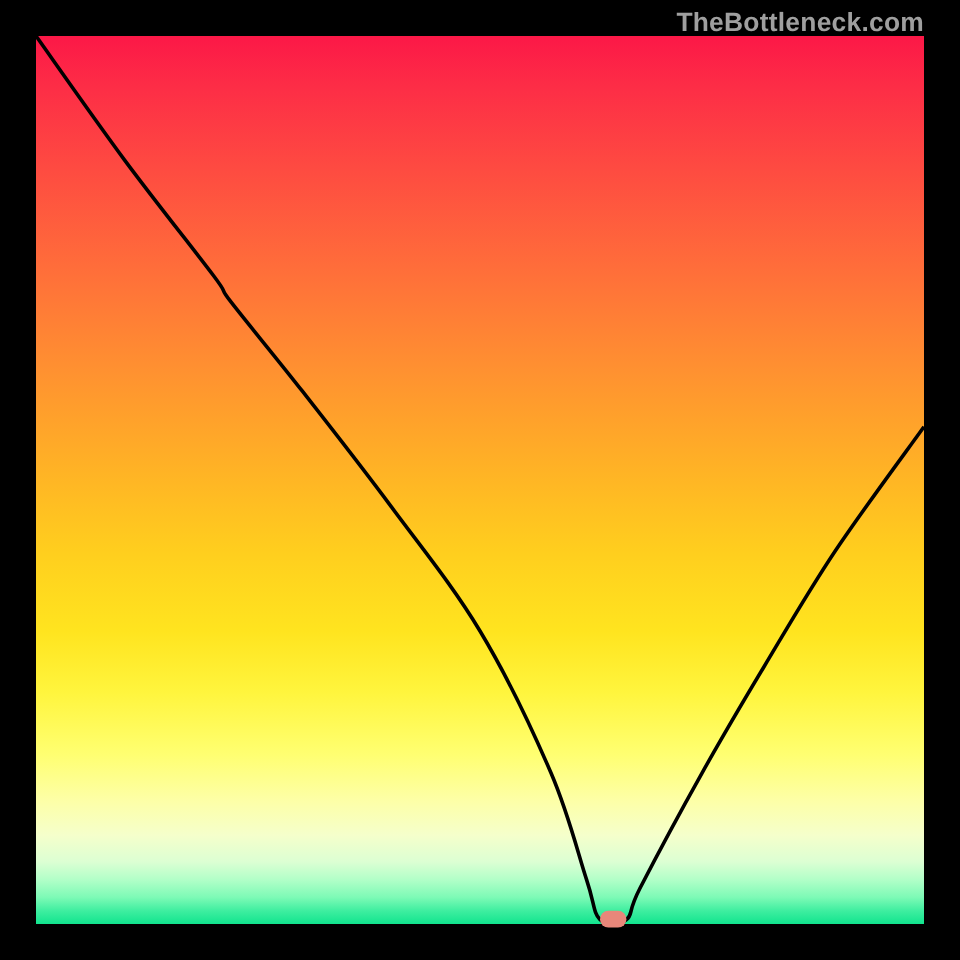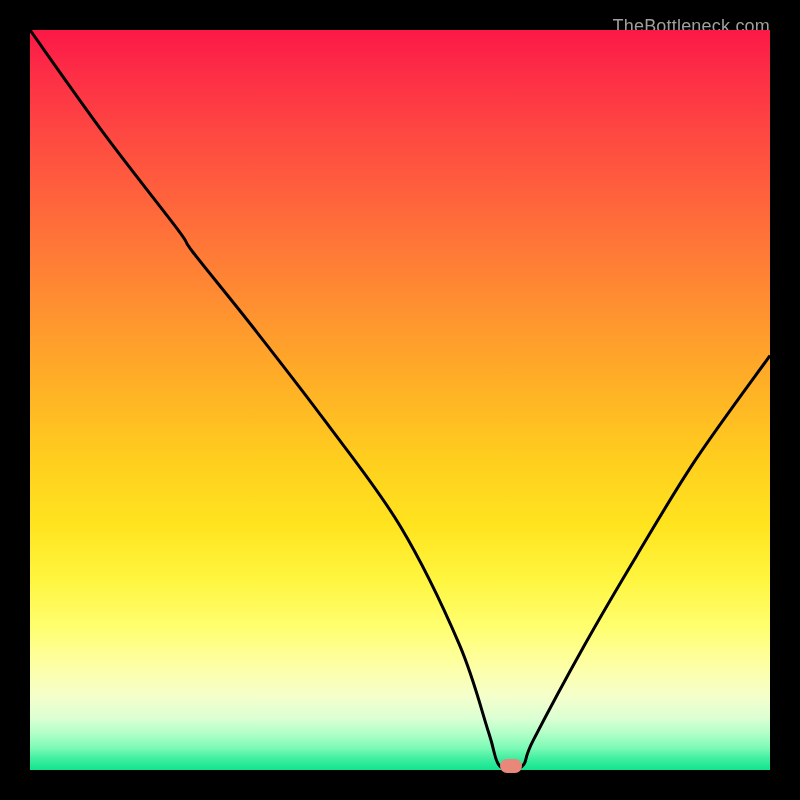--- a/index.html
+++ b/index.html
@@ -40,25 +40,25 @@
       #f5ffcb 90%,
       #dcffd3 93%,
       #b2ffc8 95%,
       #7dfab6 97%,
       #3feea0 98.5%,
       #11e48e 100%
     );
   }
   .attribution {
     position: absolute;
-    top: 16px;
+    top: 6px;
     right: 30px;
     color: #9f9f9f;
-    font-size: 18px;
-    font-weight: 400;
+    font-size: 22px;
+    font-weight: 700;
     letter-spacing: 0.2px;
     pointer-events: none;
   }
   svg.curve {
     position: absolute;
     left: 0;
     top: 0;
     width: 740px;
     height: 740px;
   }

